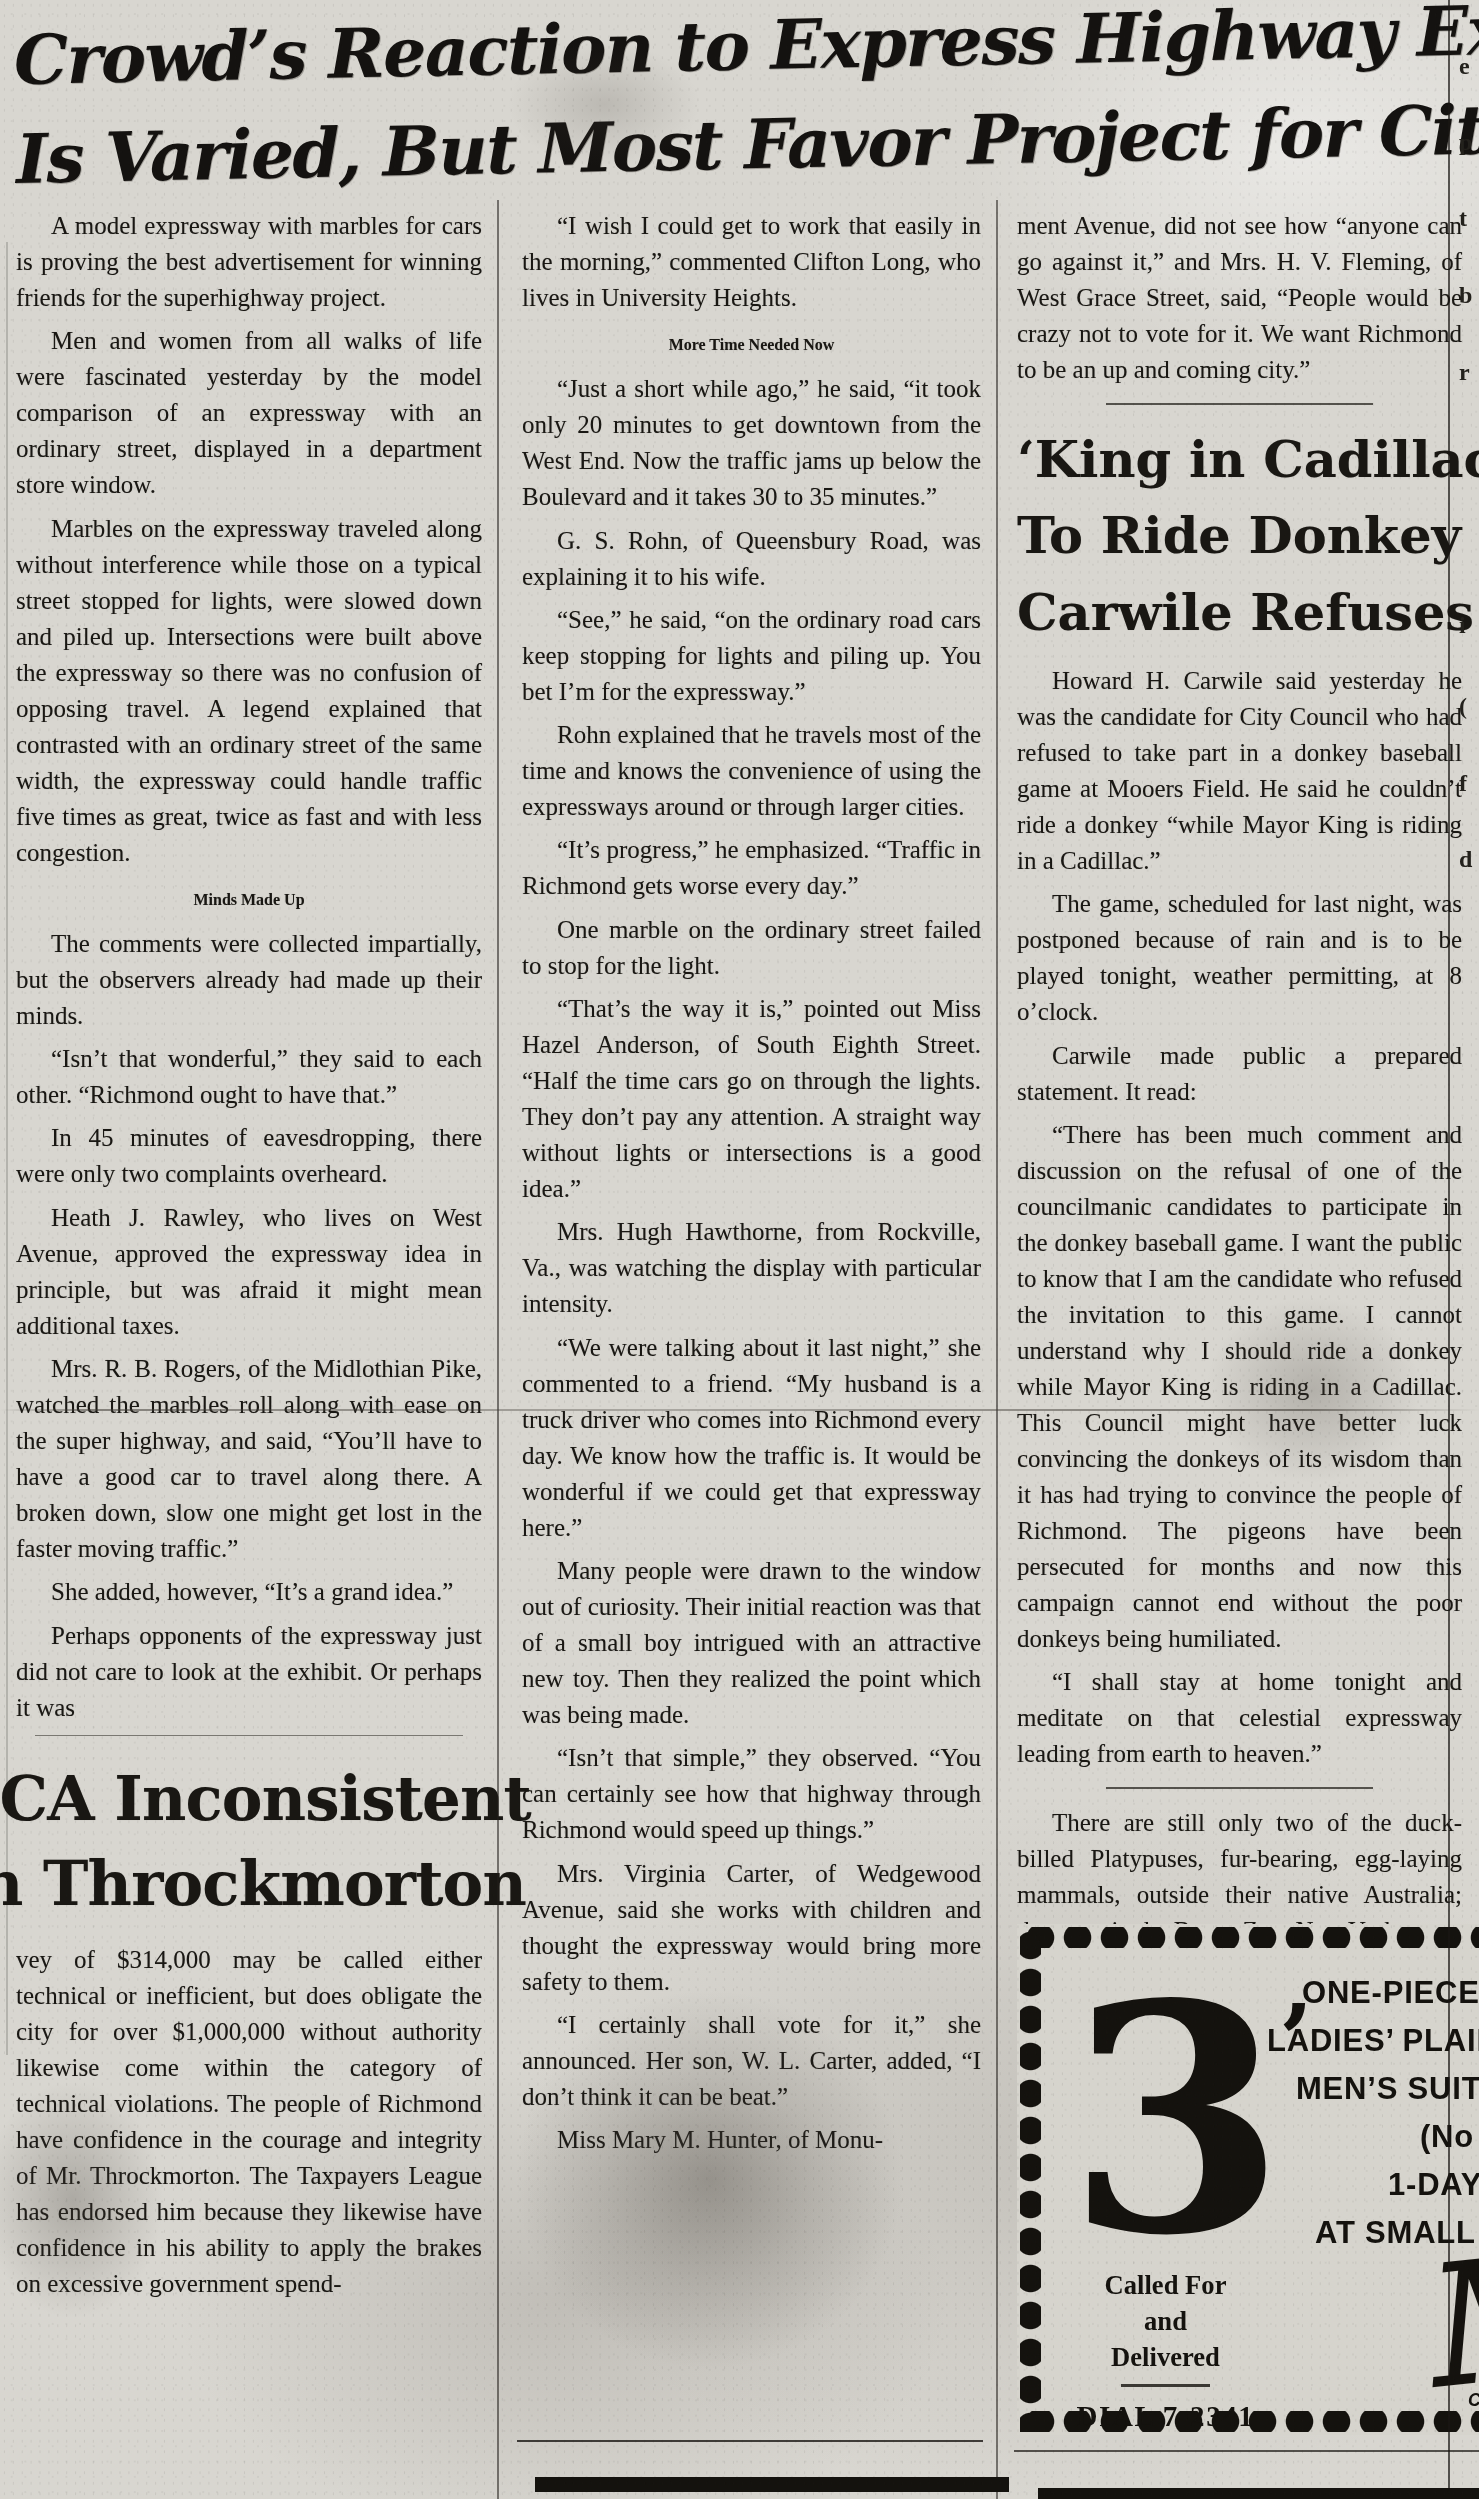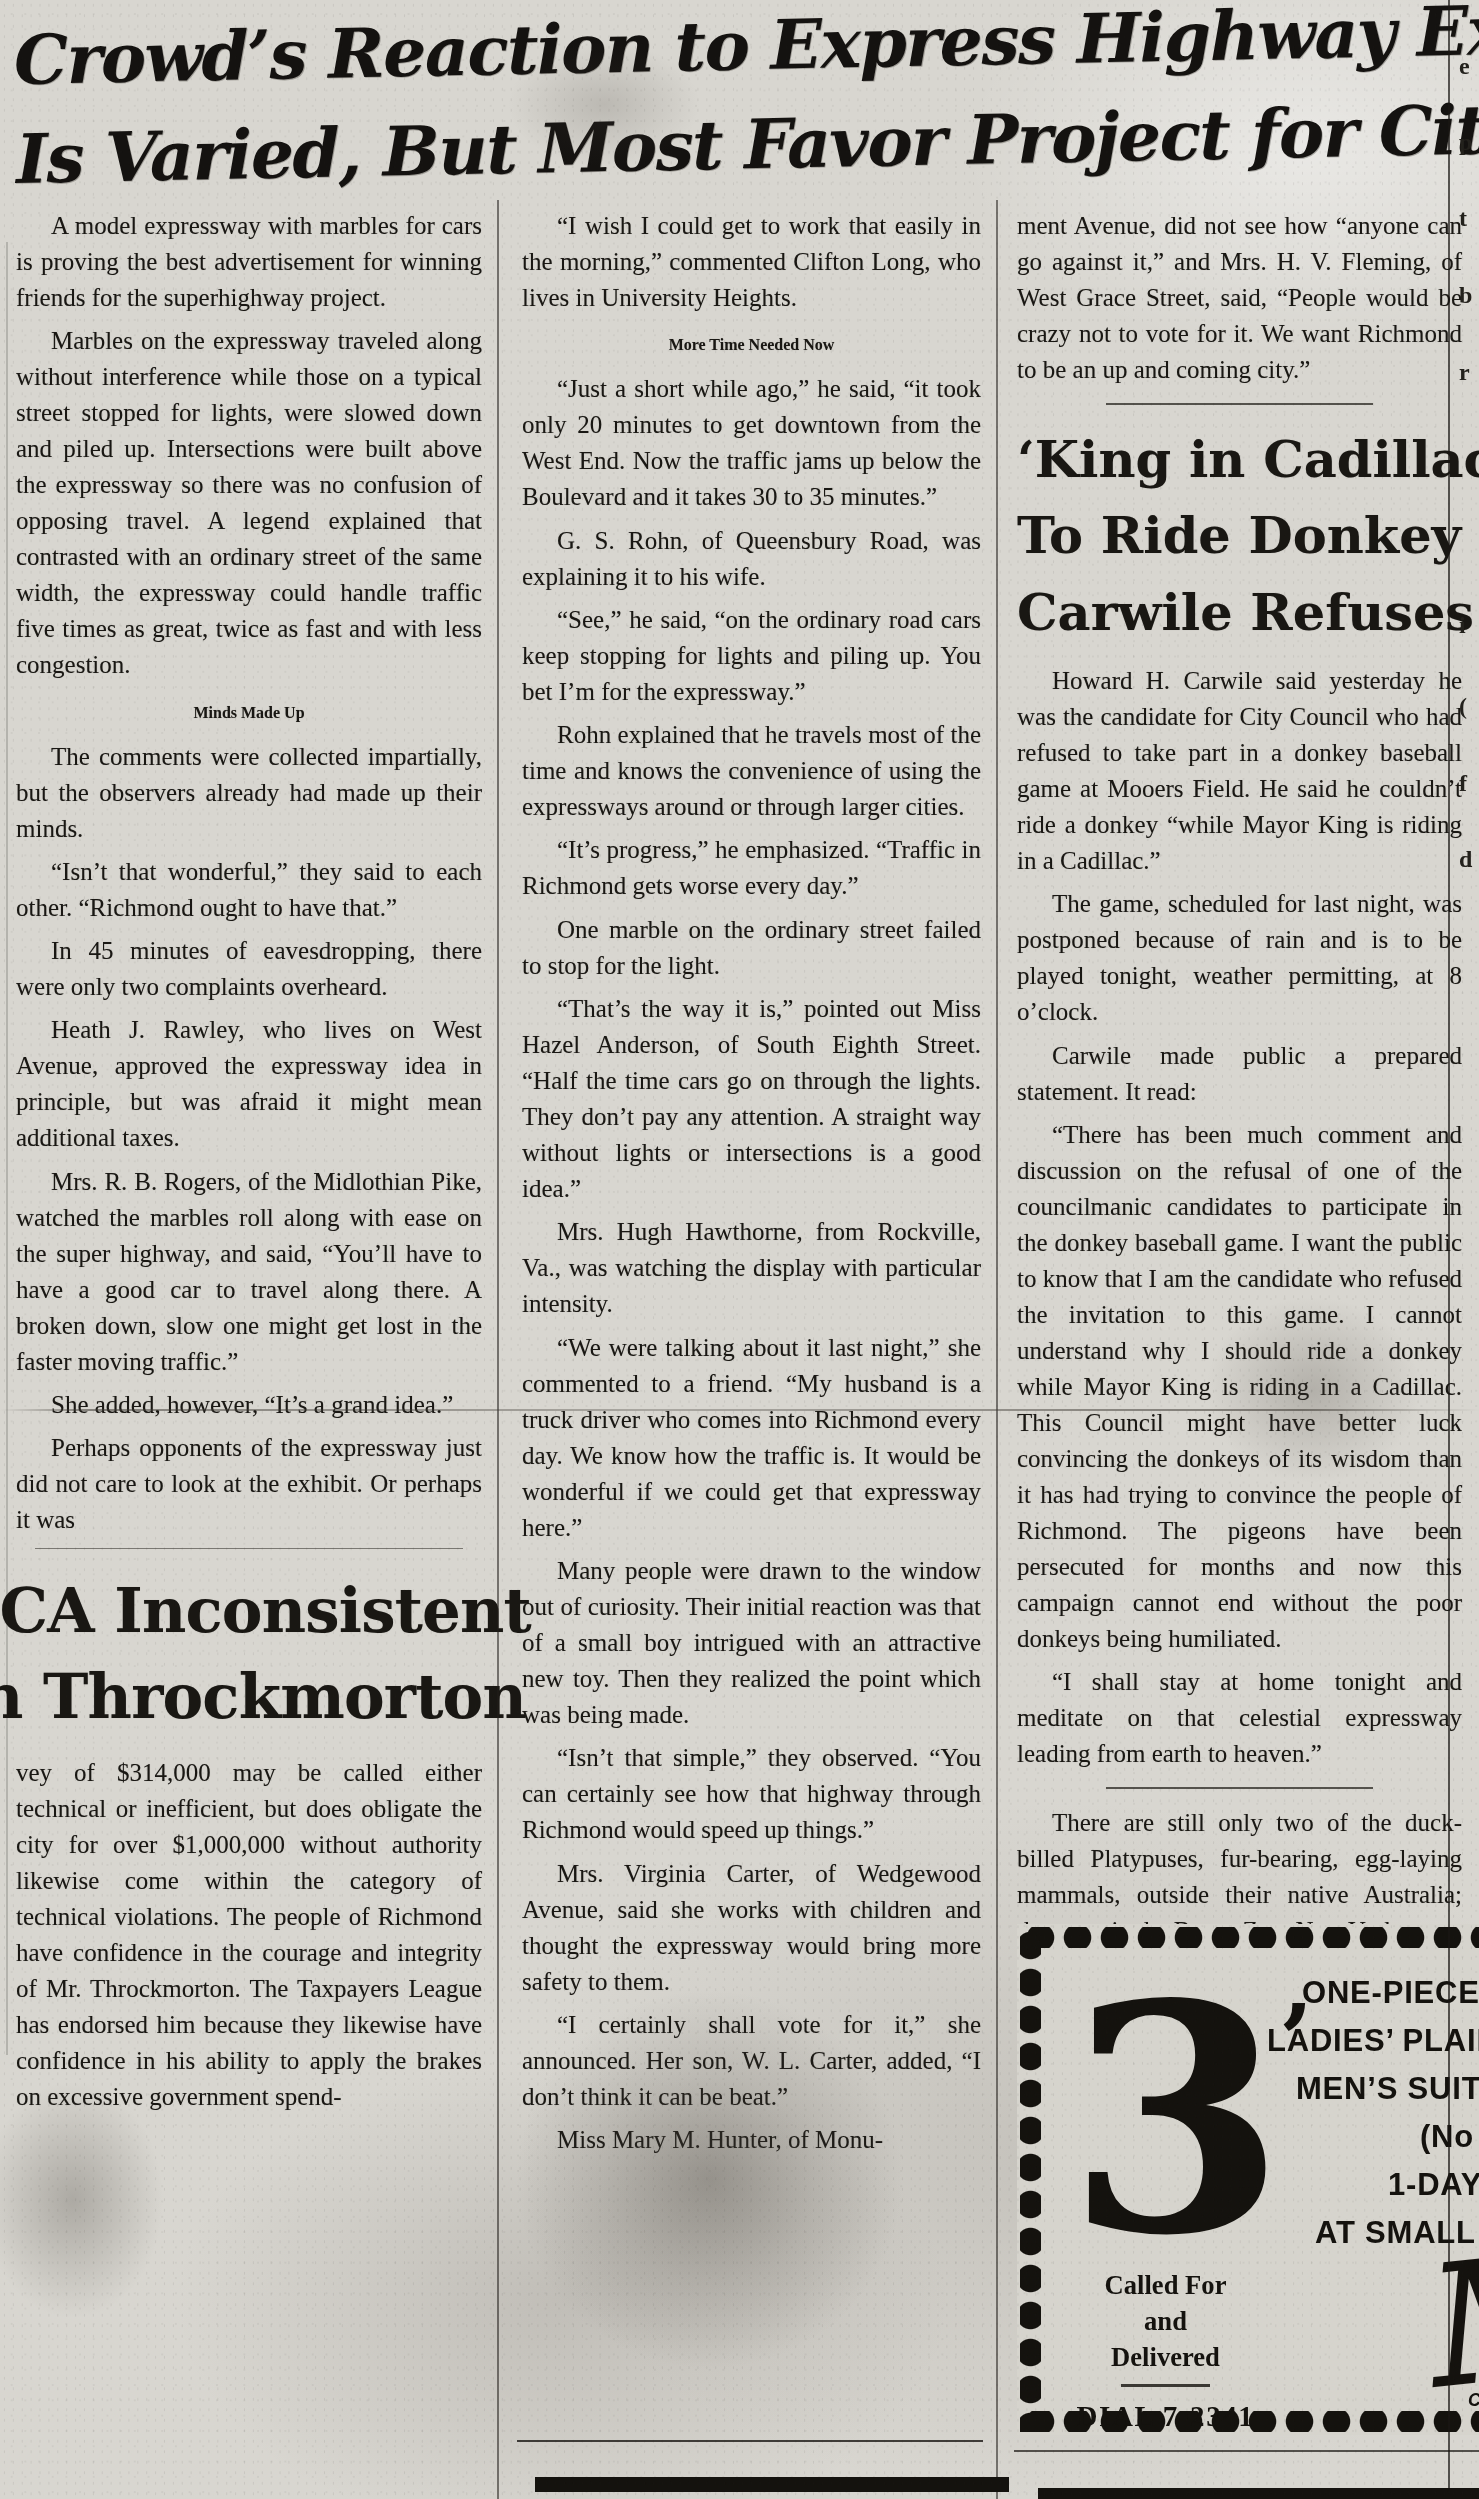--- a/index.html
+++ b/index.html
@@ -94,20 +94,21 @@
 
 <div class="page">
 
   <div class="headline">
     <div>Crowd’s Reaction to Express Highway Exhibit</div>
     <div>Is Varied, But Most Favor Project for City</div>
   </div>
 
   <div class="col col1">
     <p>A model expressway with marbles for cars is proving the best advertisement for winning friends for the superhighway project.</p>
+    <p>Men and women from all walks of life were fascinated yesterday by the model comparison of an expressway with an ordinary street, displayed in a department store window.</p>
     <p>Marbles on the expressway traveled along without interference while those on a typical street stopped for lights, were slowed down and piled up. Intersections were built above the expressway so there was no confusion of opposing travel. A legend explained that contrasted with an ordinary street of the same width, the expressway could handle traffic five times as great, twice as fast and with less congestion.</p>
     <div class="subhead">Minds Made Up</div>
     <p>The comments were collected impartially, but the observers already had made up their minds.</p>
     <p>“Isn’t that wonderful,” they said to each other. “Richmond ought to have that.”</p>
     <p>In 45 minutes of eavesdropping, there were only two complaints overheard.</p>
     <p>Heath J. Rawley, who lives on West Avenue, approved the expressway idea in principle, but was afraid it might mean additional taxes.</p>
     <p>Mrs. R. B. Rogers, of the Midlothian Pike, watched the marbles roll along with ease on the super highway, and said, “You’ll have to have a good car to travel along there. A broken down, slow one might get lost in the faster moving traffic.”</p>
     <p>She added, however, “It’s a grand idea.”</p>
     <p>Perhaps opponents of the expressway just did not care to look at the exhibit. Or perhaps it was</p>
     <hr class="divider thin">

